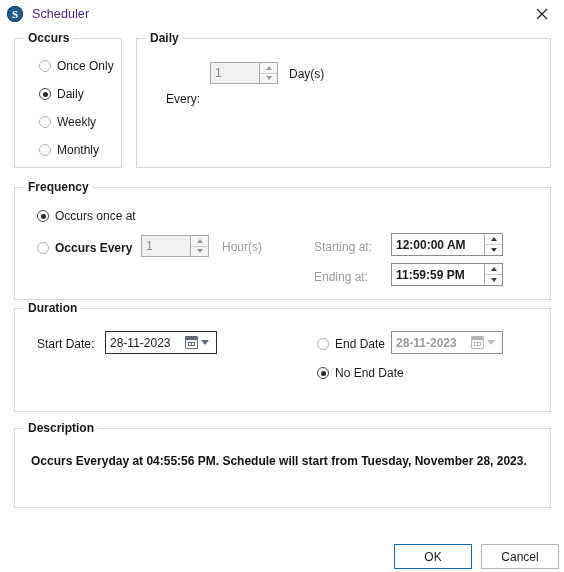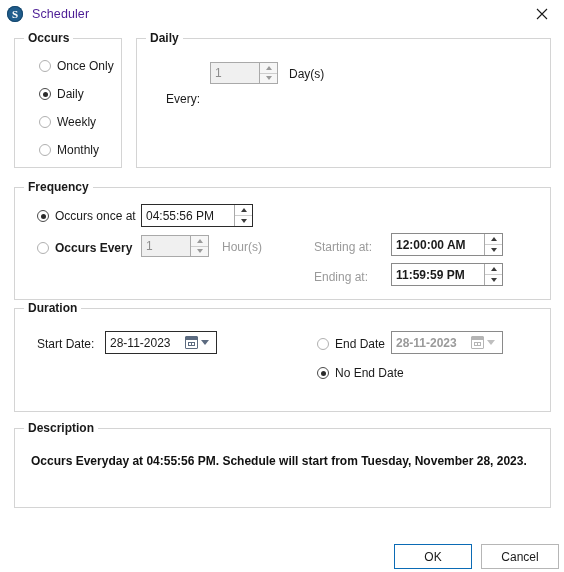--- a/index.html
+++ b/index.html
@@ -329,31 +329,20 @@
 </div>
 
 <div class="group" id="grp-freq">
   <div class="legend">Frequency</div>
 
   <div class="radio-row" style="left:22px; top:21px;">
     <span class="radio checked"></span>
     <span class="radio-label">Occurs once at</span>
   </div>
 
-  <div class="field" style="left:126px; top:16px; width:112px; height:23px;">
-    <div class="value">04:55:56 PM</div>
-    <div class="spin">
-      <div class="up">
-          <span class="tri-up"></span>
-        </div>
-      <div class="down">
-          <span class="tri-down"></span>
-        </div>
-    </div>
-  </div>
 
   <div class="radio-row" style="left:22px; top:53px;font-weight:bold;">
     <span class="radio"></span>
     <span class="radio-label">Occurs Every</span>
   </div>
 
   <div class="field disabled" style="left:126px; top:47px; width:68px; height:22px;">
     <div class="value">1</div>
     <div class="spin">
       <div class="up">

